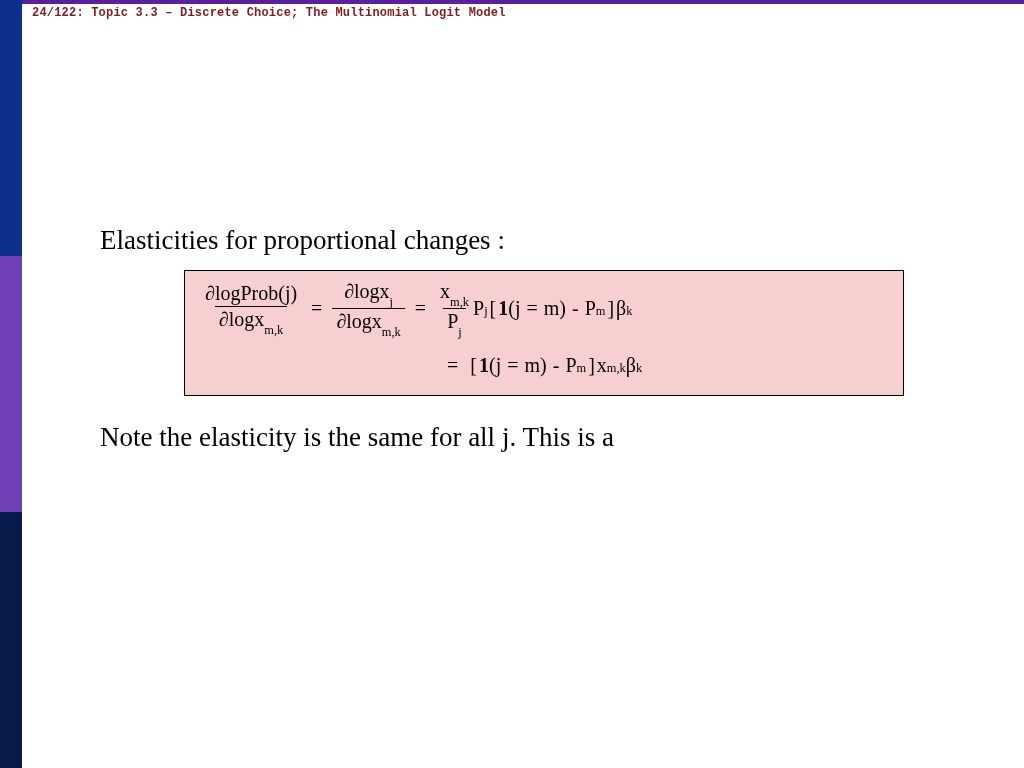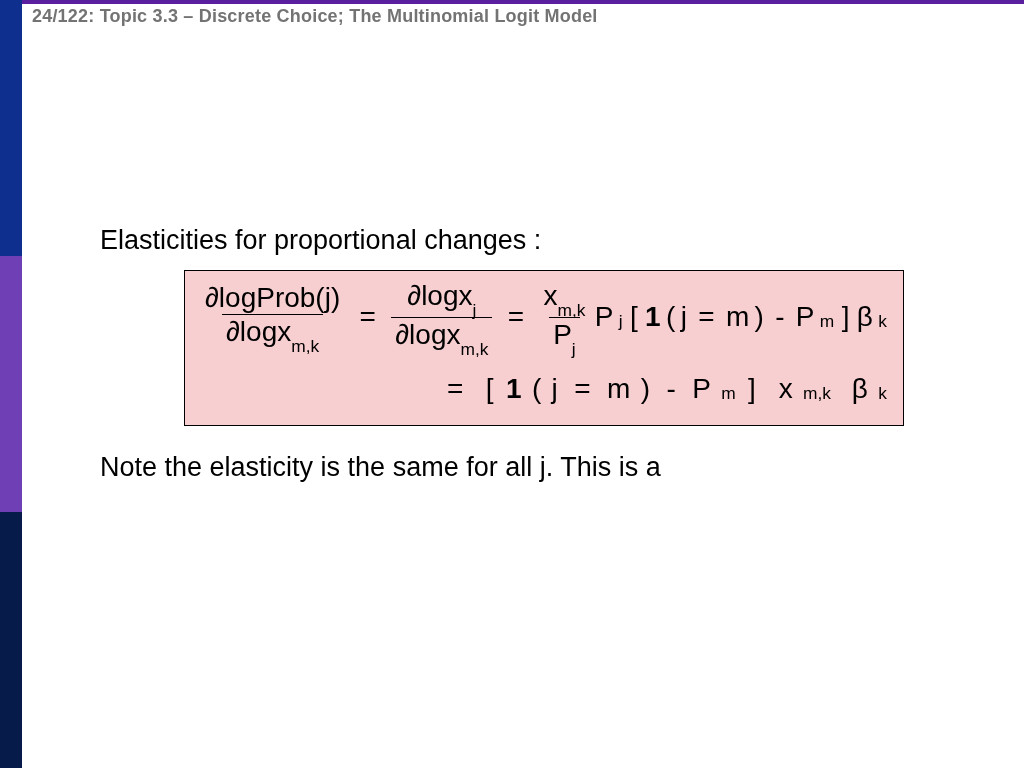--- a/index.html
+++ b/index.html
@@ -25,57 +25,57 @@
   
   .header-strip {
     position: absolute;
     left: 22px; right: 0; top: 0;
     height: 4px;
     background: #5a1f9e;
   }
   .header-title {
     position: absolute;
     left: 32px; top: 6px;
-    font-family: Liberation Sans, sans-serif;
-    font-size: 18px;
+    font-family: Liberation Mono, monospace;
+    font-size: 12px;
     font-weight: 700;
-    color: #737373;
+    color: #7f1d1d;
     letter-spacing: 0.2px;
   }
 
   
   .content {
     position: absolute;
     left: 100px;
     top: 220px;
     width: 820px;
     color: #000;
     font-size: 27px;
     line-height: 1.55;
+    font-family: Liberation Serif, serif;
   }
 
   .lead { margin-bottom: 8px; }
 
   .equation-box {
     position: relative;
     left: 84px;
     width: 720px;
     border: 1px solid #000;
     background: #f8cfd1;
     padding: 10px 16px 14px 16px;
     margin-bottom: 18px;
   }
 
   .eqrow {
     display: flex;
     align-items: center;
     flex-wrap: nowrap;
-    font-size: 28px;
+    font-size: 20px;
     white-space: nowrap;
-    justify-content: space-between;
   }
   .eqrow2 {
     margin-top: 14px;
     padding-left: 236px;
   }
 
   .frac {
     display: inline-flex;
     flex-direction: column;
     align-items: center;

